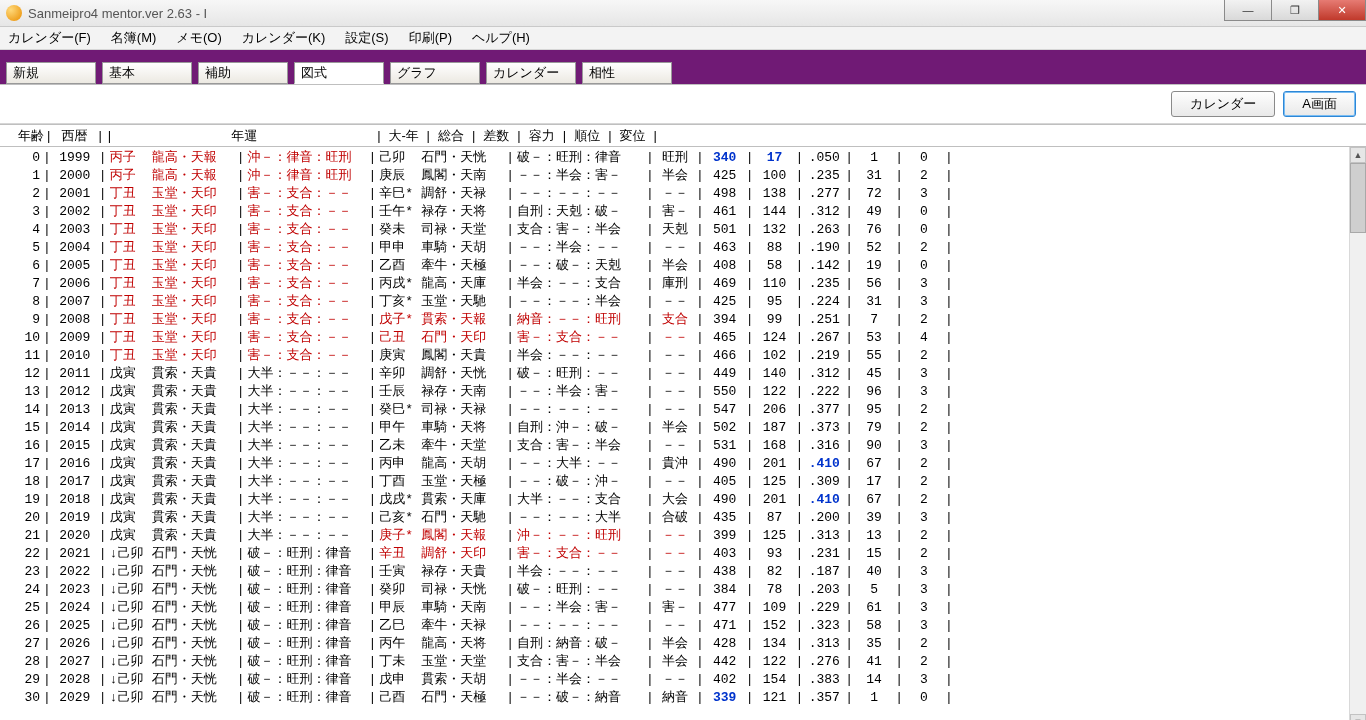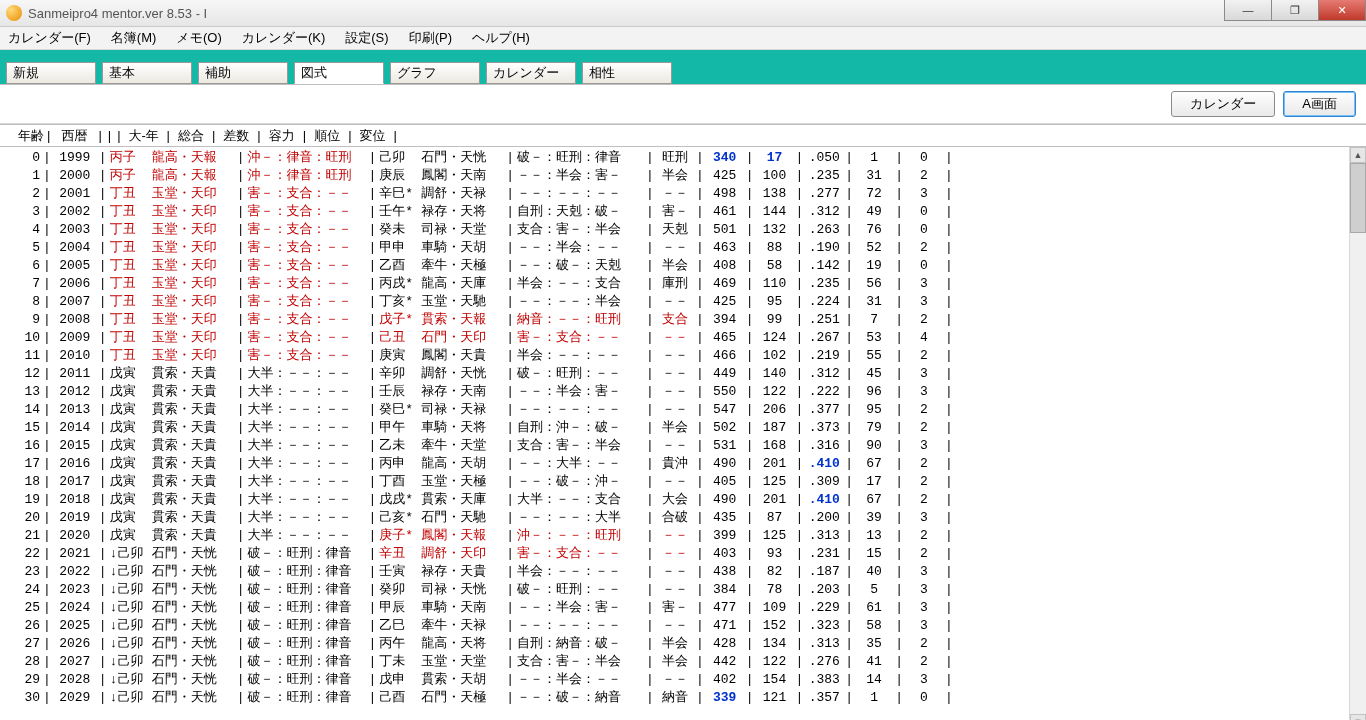--- a/index.html
+++ b/index.html
@@ -8,21 +8,21 @@
   .titlebar .icon{width:16px;height:16px;border-radius:50%;background:radial-gradient(circle at 30% 30%,#ffd97a,#e98d00);margin-right:6px}
   .titlebar .title{flex:1;color:#555}
   .winbtns{display:flex;height:20px;align-self:flex-start}
   .winbtn{width:46px;height:20px;border:1px solid #8a8a8a;border-top:none;background:linear-gradient(#f2f2f2,#d9d9d9);display:flex;align-items:center;justify-content:center;font-size:11px;color:#333}
   .winbtn+.winbtn{border-left:none}
   .winbtn.close{background:linear-gradient(#e67b73,#c0392b);color:#fff;width:46px}
   
   .menubar{height:22px;background:#f3f3f3;border-bottom:1px solid #d6d6d6;display:flex;align-items:center;padding-left:8px;gap:20px}
   .menubar span{cursor:default}
   
-  .tabrow{height:30px;border-bottom:1px solid #bfbfbf;display:flex;align-items:flex-end;padding:4px 19px 0 6px;gap:6px;background:#14b8a6}
+  .tabrow{height:30px;border-bottom:1px solid #bfbfbf;display:flex;align-items:flex-end;padding:4px 19px 0 6px;gap:6px;background:#701a75}
   .tab{width:90px;height:22px;border:1px solid #999;background:linear-gradient(#fff,#ece9e2);font-size:13px;padding:1px 6px 0 6px;text-align:left;box-sizing:border-box}
   .tab.active{background:#fff;border-bottom:1px solid #fff}
   
   .actionrow{height:38px;display:flex;align-items:center;justify-content:flex-end;padding:0 10px;gap:8px;border-bottom:1px solid #d6d6d6}
   .abtn{border:1px solid #8a8a8a;border-radius:3px;padding:3px 18px;background:linear-gradient(#fefefe,#e9e9e9);font-size:13px}
   .abtn.hl{border:1px solid #2e87d6;box-shadow:0 0 0 1px #7abdf3 inset}
   
   .headers{height:21px;border-top:1px solid #bfbfbf;border-bottom:1px solid #bfbfbf;display:flex;align-items:center;padding-left:14px;font-size:13px;background:#fff;position:relative}
   .headers span{display:inline-block;text-align:center}
   
@@ -38,21 +38,21 @@
   .scrollbar{position:absolute;right:0;top:0;width:16px;height:100%;background:#f0f0f0;border-left:1px solid #d9d9d9}
   .scrollbar .up,.scrollbar .dn{height:16px;background:#e6e6e6;border:1px solid #c2c2c2;box-sizing:border-box;display:flex;align-items:center;justify-content:center;font-size:9px;color:#555}
   .scrollbar .dn{position:absolute;bottom:0;width:100%}
   .scrollbar .thumb{position:absolute;top:16px;left:0;width:100%;height:70px;background:#cfcfcf;border:1px solid #a8a8a8;box-sizing:border-box}
 </style>
 </head>
 <body>
 
 <div class="titlebar">
   <div class="icon"></div>
-  <div class="title">Sanmeipro4 mentor.ver 8.53 - I</div>
+  <div class="title">Sanmeipro4 mentor.ver 2.63 - I</div>
   <div class="winbtns">
     <div class="winbtn">—</div>
     <div class="winbtn">❐</div>
     <div class="winbtn close">✕</div>
   </div>
 </div>
 
 <div class="menubar" id="menubar">
     <span>カレンダー(F)</span>
     <span>名簿(M)</span>
@@ -77,20 +77,21 @@
   <button class="abtn">カレンダー</button>
   <button class="abtn hl">A画面</button>
 </div>
 
 <div class="headers" id="hdrs">
     <span style="width:30px;text-align:right">年齢</span>
     <span class="sep">|</span>
     <span style="width:42px">西暦</span>
     <span class="sep">|</span>
     <span class="sep">|</span>
+    <span style="width:260px">年運</span>
     <span class="sep">|</span>
     <span style="width:40px">大-年</span>
     <span class="sep">|</span>
     <span style="width:36px">総合</span>
     <span class="sep">|</span>
     <span style="width:36px">差数</span>
     <span class="sep">|</span>
     <span style="width:36px">容力</span>
     <span class="sep">|</span>
     <span style="width:36px">順位</span>

